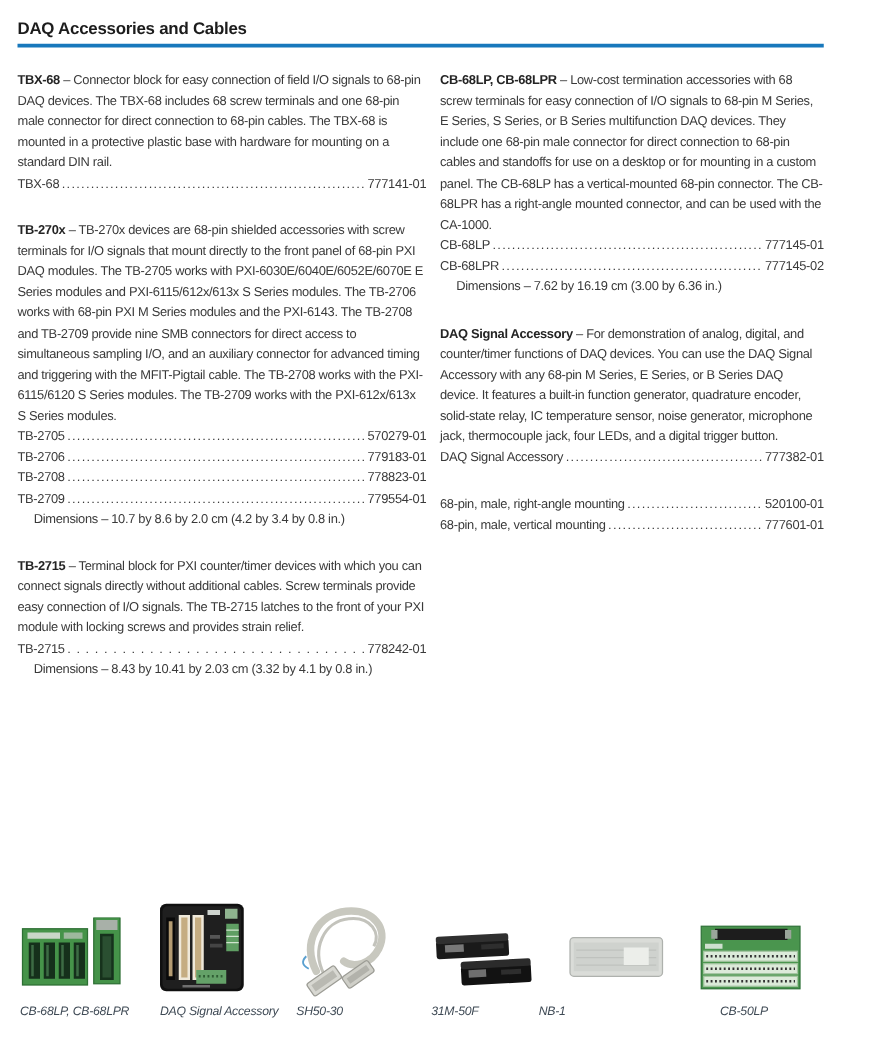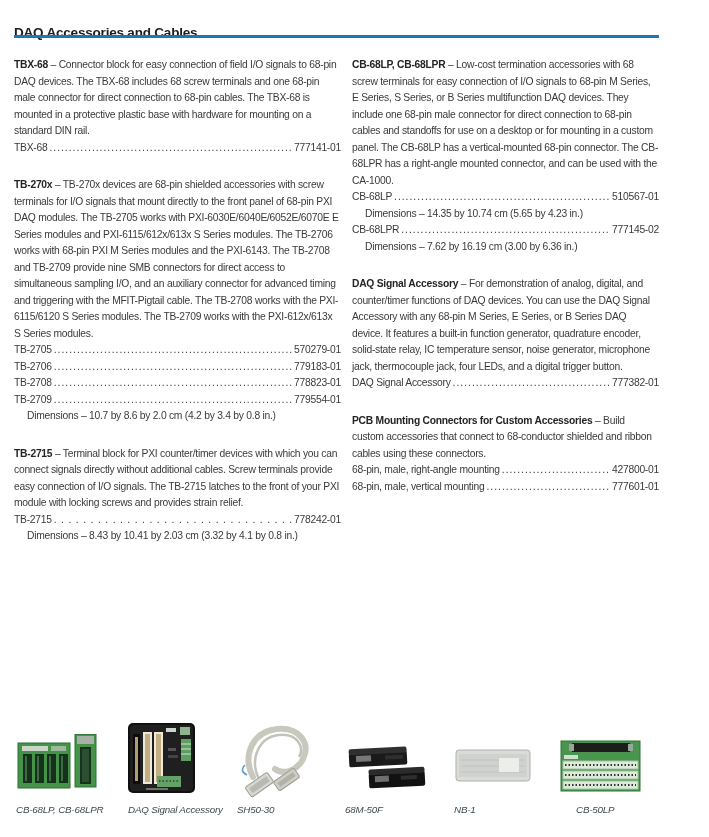--- a/index.html
+++ b/index.html
@@ -1,21 +1,21 @@
 <!DOCTYPE html>
 <html><head>
 <meta charset="utf-8">
 <style>
   html,body { margin:0; padding:0; background:#ffffff; }
   .page {
     position:relative; width:709px; height:837px; background:#ffffff;
     font-family:"Liberation Sans", sans-serif; color:#3a3a3a; overflow:hidden;
   }
   .title {
-    position:absolute; left:14px; top:25px; font-size:13.5px; font-weight:700;
+    position:absolute; left:14px; top:15px; font-size:13.5px; font-weight:700;
     color:#1c1c1c; letter-spacing:-0.2px; white-space:nowrap;
   }
   .rule { position:absolute; left:14px; top:35px; width:645px; height:3px; background:#1878bc; }
 
   .columns { position:absolute; left:14px; top:57px; width:645px; display:flex; gap:11px;justify-content:space-between; }
   .col { font-size:10.3px; line-height:16.5px; letter-spacing:-0.25px; }
   .col-left  { width:327px; }
   .col-right { width:307px; }
 
   .section { margin:0 0 21px 0; }
@@ -101,23 +101,22 @@
           </div>
     </div>
   </div>
     <div class="col col-right" id="col-right">
     <div class="section">
       <p class="para"><span class="sec-name">CB-68LP, CB-68LPR</span><span> – Low-cost termination accessories with 68 screw terminals for easy connection of I/O signals to 68-pin M Series, E Series, S Series, or B Series multifunction DAQ devices. They include one 68-pin male connector for direct connection to 68-pin cables and standoffs for use on a desktop or for mounting in a custom panel. The CB-68LP has a vertical-mounted 68-pin connector. The CB-68LPR has a right-angle mounted connector, and can be used with the CA-1000.</span></p>
       <div>
             <div class="part-row">
               <span class="part-label">CB-68LP</span>
               <span class="dots"></span>
-              <span class="part-number">510567-01</span>
-            </div>
-            <div class="dim-row">Dimensions – 14.35 by 10.74 cm (5.65 by 4.23 in.)</div>
+              <span class="part-number">777145-01</span>
+            </div>
             <div class="part-row">
               <span class="part-label">CB-68LPR</span>
               <span class="dots"></span>
               <span class="part-number">777145-02</span>
             </div>
             <div class="dim-row">Dimensions – 7.62 by 16.19 cm (3.00 by 6.36 in.)</div>
           </div>
     </div>
 
     <div class="section">
@@ -125,26 +124,25 @@
       <div>
             <div class="part-row">
               <span class="part-label">DAQ Signal Accessory</span>
               <span class="dots"></span>
               <span class="part-number">777382-01</span>
             </div>
           </div>
     </div>
 
     <div class="section">
-      <p class="para"><span class="sec-name">PCB Mounting Connectors for Custom Accessories</span><span> – Build custom accessories that connect to 68-conductor shielded and ribbon cables using these connectors.</span></p>
       <div>
             <div class="part-row">
               <span class="part-label">68-pin, male, right-angle mounting</span>
               <span class="dots"></span>
-              <span class="part-number">427800-01</span>
+              <span class="part-number">520100-01</span>
             </div>
             <div class="part-row">
               <span class="part-label">68-pin, male, vertical mounting</span>
               <span class="dots"></span>
               <span class="part-number">777601-01</span>
             </div>
           </div>
     </div>
   </div>
   </div>
@@ -215,31 +213,31 @@
         <rect x="11" y="11" width="15" height="6" fill="#787878"></rect>
         <rect x="40" y="12" width="18" height="4" fill="#2e2e2e"></rect>
       </g>
       <g transform="rotate(-3 52 36)">
         <rect x="24" y="28" width="56" height="15" rx="2" fill="#121212"></rect>
         <rect x="24" y="24" width="56" height="6" rx="2" fill="#2b2b2b"></rect>
         <rect x="30" y="31" width="14" height="6" fill="#6f6f6f"></rect>
         <rect x="56" y="32" width="16" height="4" fill="#2e2e2e"></rect>
       </g>
     </svg>
-    <div class="caption" style="left:345px;">68M-50F</div>
+    <div class="caption" style="left:345px;">31M-50F</div>
 
     <svg class="fig-art" style="left:455px; top:57px;" width="77" height="38" viewBox="0 0 77 38">
       <rect x="1" y="3" width="74" height="31" rx="3" fill="#dadcd8" stroke="#aeb1ad"></rect>
       <rect x="4" y="7" width="68" height="23" fill="#cfd2ce"></rect>
       <line x1="6" y1="13" x2="70" y2="13" stroke="#bfc2be"></line>
       <line x1="6" y1="19" x2="70" y2="19" stroke="#bfc2be"></line>
       <line x1="6" y1="25" x2="70" y2="25" stroke="#bfc2be"></line>
       <rect x="44" y="11" width="20" height="14" fill="#eceeea"></rect>
     </svg>
-    <div class="caption" style="left:454px;">NB-1</div>
+    <div class="caption" style="left:431px;">NB-1</div>
 
     <svg class="fig-art" style="left:560px; top:50px;" width="82" height="53" viewBox="0 0 82 53">
       <rect x="1" y="1" width="79" height="50" fill="#4a954e" stroke="#30743a"></rect>
       <rect x="12" y="3" width="58" height="9" fill="#1d1d1d"></rect>
       <rect x="9" y="4" width="5" height="7" fill="#9aa59a"></rect>
       <rect x="68" y="4" width="5" height="7" fill="#9aa59a"></rect>
       <rect x="4" y="15" width="14" height="4" fill="#cfe0cf"></rect>
       <rect x="3" y="21" width="75" height="8" fill="#dcead9" stroke="#a3c4a0"></rect>
       <line x1="5" y1="25" x2="76" y2="25" stroke="#333" stroke-width="2" stroke-dasharray="1.5,2"></line>
       <rect x="3" y="31" width="75" height="8" fill="#dcead9" stroke="#a3c4a0"></rect>

